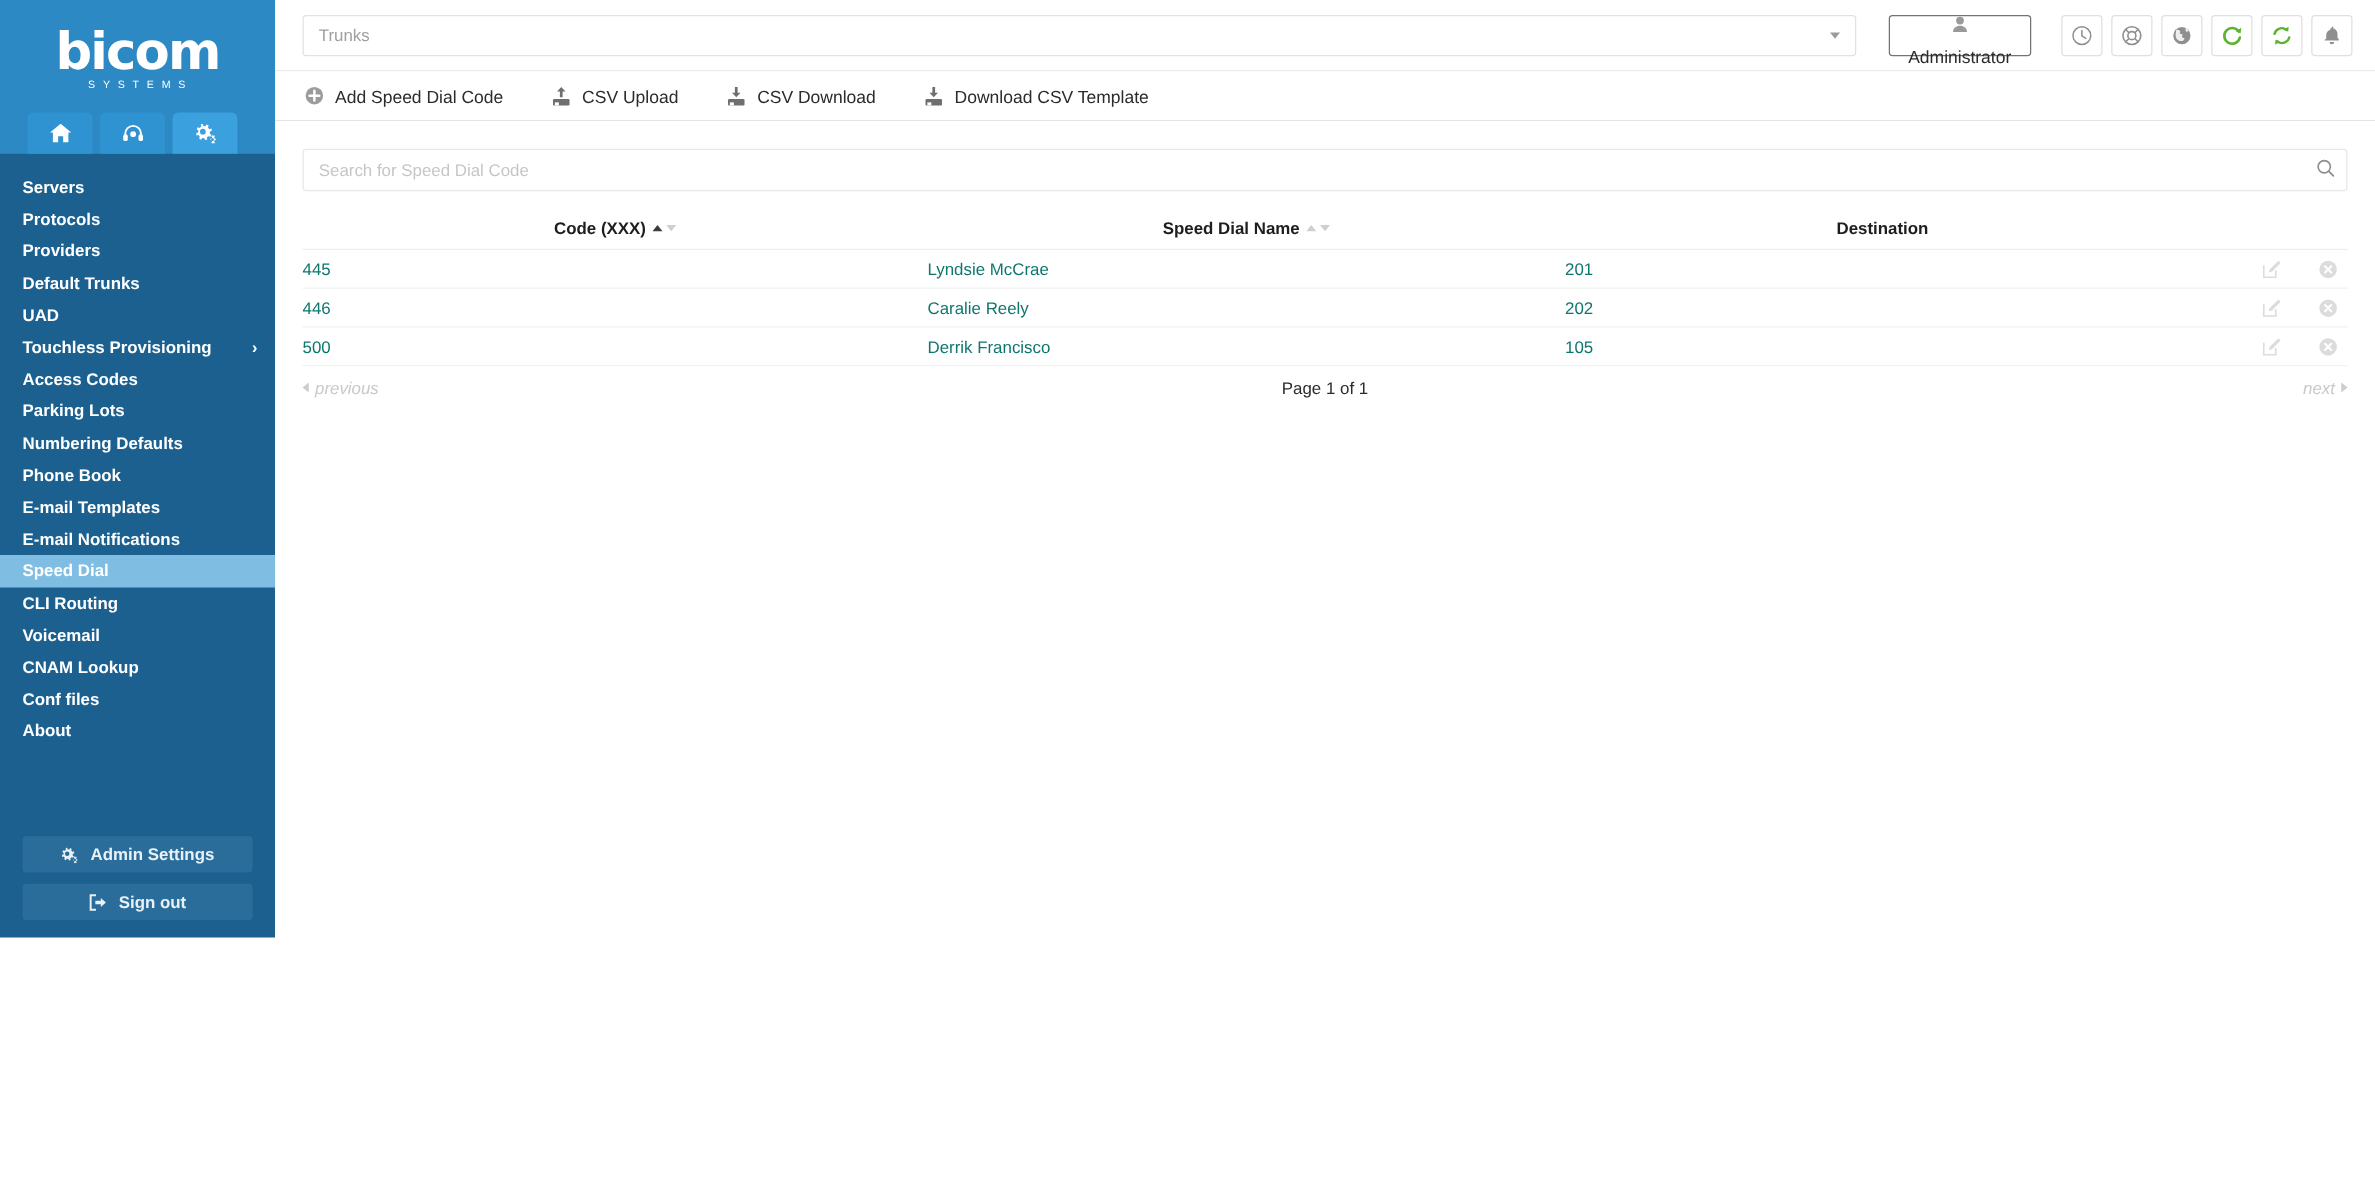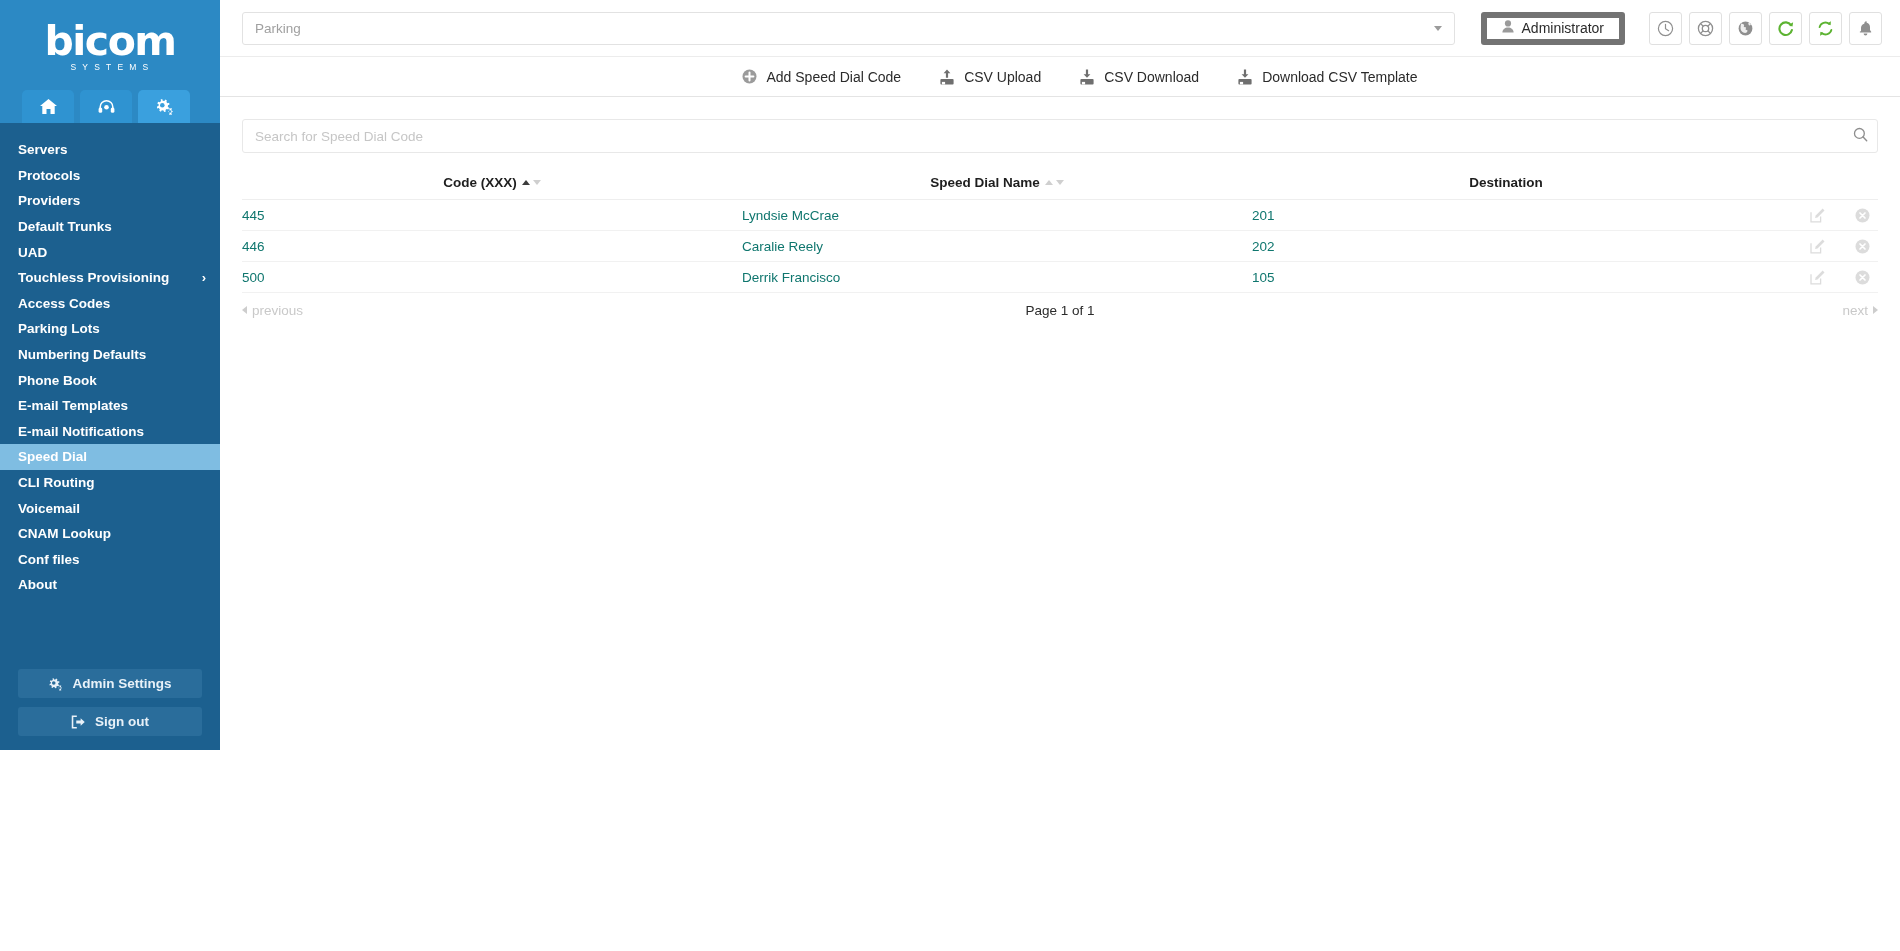--- a/index.html
+++ b/index.html
@@ -142,55 +142,55 @@
   }
   .server-select .caret {
     margin-left: auto;
     width: 0; height: 0;
     border-left: 4px solid transparent;
     border-right: 4px solid transparent;
     border-top: 5px solid #9b9b9b;
   }
   .user-btn {
     height: 33px;
-    border: 6px solid #737373;
+    border: 1px solid #737373;
     border-radius: 3px;
     background: #fff;
     display: flex; align-items: center;
     gap: 8px;
     padding: 0 15px;
     font-size: 14px;
     color: #2b2b2b;
     cursor: pointer;
     margin-right: 24px;
     white-space: nowrap;
     font-family: "Liberation Sans", sans-serif;
+    flex-direction: column;
   }
   .icon-group { display: flex; gap: 7px; }
   .icon-btn {
     width: 33px; height: 33px;
     border: 1px solid #e0e0e0;
     border-radius: 3px;
     background: #fff;
     display: flex; align-items: center; justify-content: center;
     cursor: pointer;
     padding: 0;
   }
   .icon-btn svg { display: block; }
 
   
   .toolbar {
     height: 41px; min-height: 41px;
     border-top: 1px solid #ececec;
     border-bottom: 1px solid #e4e4e4;
     display: flex; align-items: center;
-    padding-left: 40px;
+    padding-left: 24px;
     gap: 38px;
     background: #fff;
-    justify-content: center;
   }
   .tool-btn {
     display: flex; align-items: center; gap: 9px;
     font-size: 14px; color: #2b2b2b;
     cursor: pointer;
     background: none; border: none; padding: 0;
     font-family: "Liberation Sans", sans-serif;
     white-space: nowrap;
   }
   .tool-btn svg { display: block; }
@@ -270,21 +270,21 @@
 
   .pager {
     display: flex; align-items: center;
     height: 34px;
     font-size: 13.5px;
     position: relative;
   }
   .pg-prev, .pg-next {
     color: #c9c9c9;
     cursor: pointer;
-    display: flex; align-items: center; gap: 5px;
+    display: flex; align-items: center; gap: 5px; font-style: italic;
   }
   .pg-next { margin-left: auto; }
   .pg-label {
     position: absolute; left: 50%; transform: translateX(-50%);
     color: #2b2b2b;
   }
   .tri-l { width:0;height:0;border-top:4px solid transparent;border-bottom:4px solid transparent;border-right:5px solid #cdcdcd; }
   .tri-r { width:0;height:0;border-top:4px solid transparent;border-bottom:4px solid transparent;border-left:5px solid #cdcdcd; }
 </style>
 </head>
@@ -410,21 +410,21 @@
         </span>
         <span>Sign out</span>
       </button>
     </div>
   </aside>
 
   <div class="main">
 
     <div class="topbar">
       <div class="server-select">
-        <span>Parking</span>
+        <span>Trunks</span>
         <span class="caret"></span>
       </div>
 
       <button class="user-btn">
         <span>
           <svg width="12" height="13" viewBox="0 0 12 13">
             <circle cx="6" cy="3.4" r="3.1" fill="#9a9a9a"></circle>
             <path fill="#9a9a9a" d="M0.4 12.6c0-3 2.5-5 5.6-5s5.6 2 5.6 5z"></path>
           </svg>
         </span>

